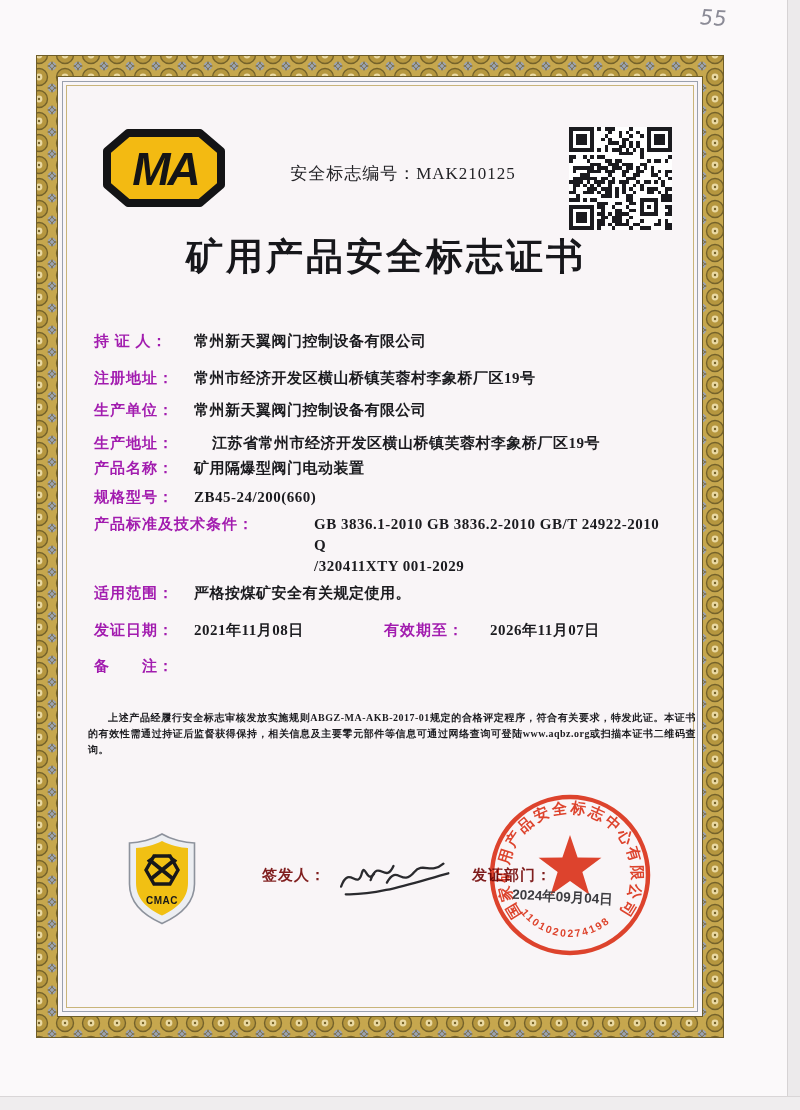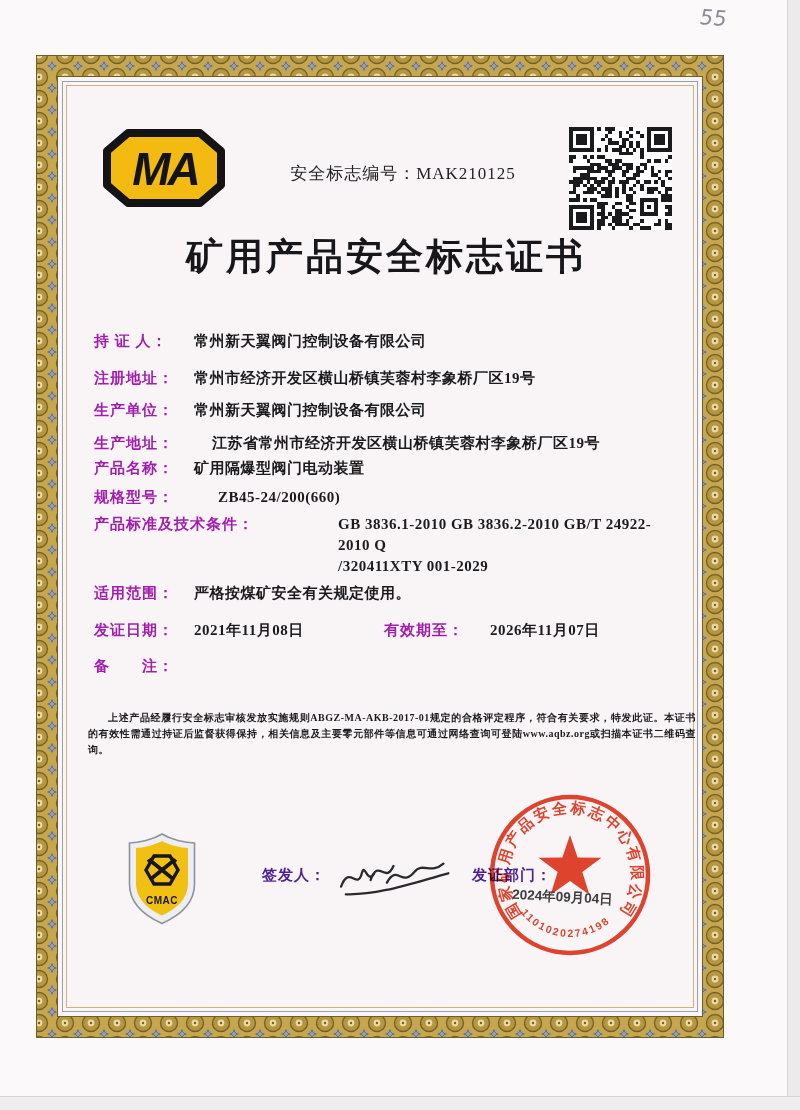--- a/index.html
+++ b/index.html
@@ -20,29 +20,29 @@
 
   
   .fields{left:94px;top:331px;width:580px;}
   .row{display:flex;font-size:15px;line-height:21px;}
   .lbl{flex:0 0 100px;font-weight:bold;color:#a21caf;letter-spacing:1px;font-family:Liberation Serif, serif;}
   .lbl.wide{flex:0 0 192px;}
   .lbl.w106{flex:0 0 106px;}
   .val{font-family:"Liberation Serif",serif;font-weight:bold;color:#1b1b1f;letter-spacing:0.5px;}
   .val.w190{flex:0 0 190px;}
   .stdval .line{display:block;margin-left:28px;}
-  .mb4{margin-bottom:4px;gap:18px;}.mb6{margin-bottom:6px;gap:24px;}.mb8{margin-bottom:8px;}
+  .mb4{margin-bottom:4px;gap:18px;}.mb6{margin-bottom:6px;}.mb8{margin-bottom:8px;}
   .mb11{margin-bottom:11px;}.mb12{margin-bottom:12px;}.mb15{margin-bottom:15px;}.mb16{margin-bottom:16px;}
 
   
   .statement{left:88px;top:710px;width:608px;font-family:"Liberation Serif",serif;font-weight:bold;font-size:10px;line-height:1.58;color:#1b1b1f;text-indent:2em;text-align:justify;letter-spacing:0.5px;}
 
   
   .cmac{left:126px;top:832px;width:72px;height:94px;}
-  .signrow{left:262px;top:856px;display:flex;align-items:flex-start;font-size:15px;font-weight:bold;color:#4c1d95;}
+  .signrow{left:262px;top:856px;display:flex;align-items:flex-start;font-size:15px;font-weight:bold;color:#7f1d1d;}
   .signrow .sig{width:116px;height:48px;margin:-8px 6px 0 10px;transform:rotate(-5deg);}
   .signrow .lab{line-height:21px;margin-top:8px;letter-spacing:1px;}
   .signrow .dept{margin-left:14px;}
 
   
   .stamp{left:485px;top:790px;width:170px;height:170px;mix-blend-mode:multiply;opacity:0.95;}
   .ring-text{font-size:15px;font-weight:bold;fill:#e23c22;letter-spacing:2.5px;font-family:"Liberation Sans",sans-serif;}
   .serial-text{font-size:10.5px;font-weight:bold;fill:#e23c22;letter-spacing:2px;font-family:"Liberation Sans",sans-serif;}
   .seal-date{font-size:13.5px;font-weight:bold;fill:#333338;font-family:"Liberation Sans",sans-serif;}
 </style>

